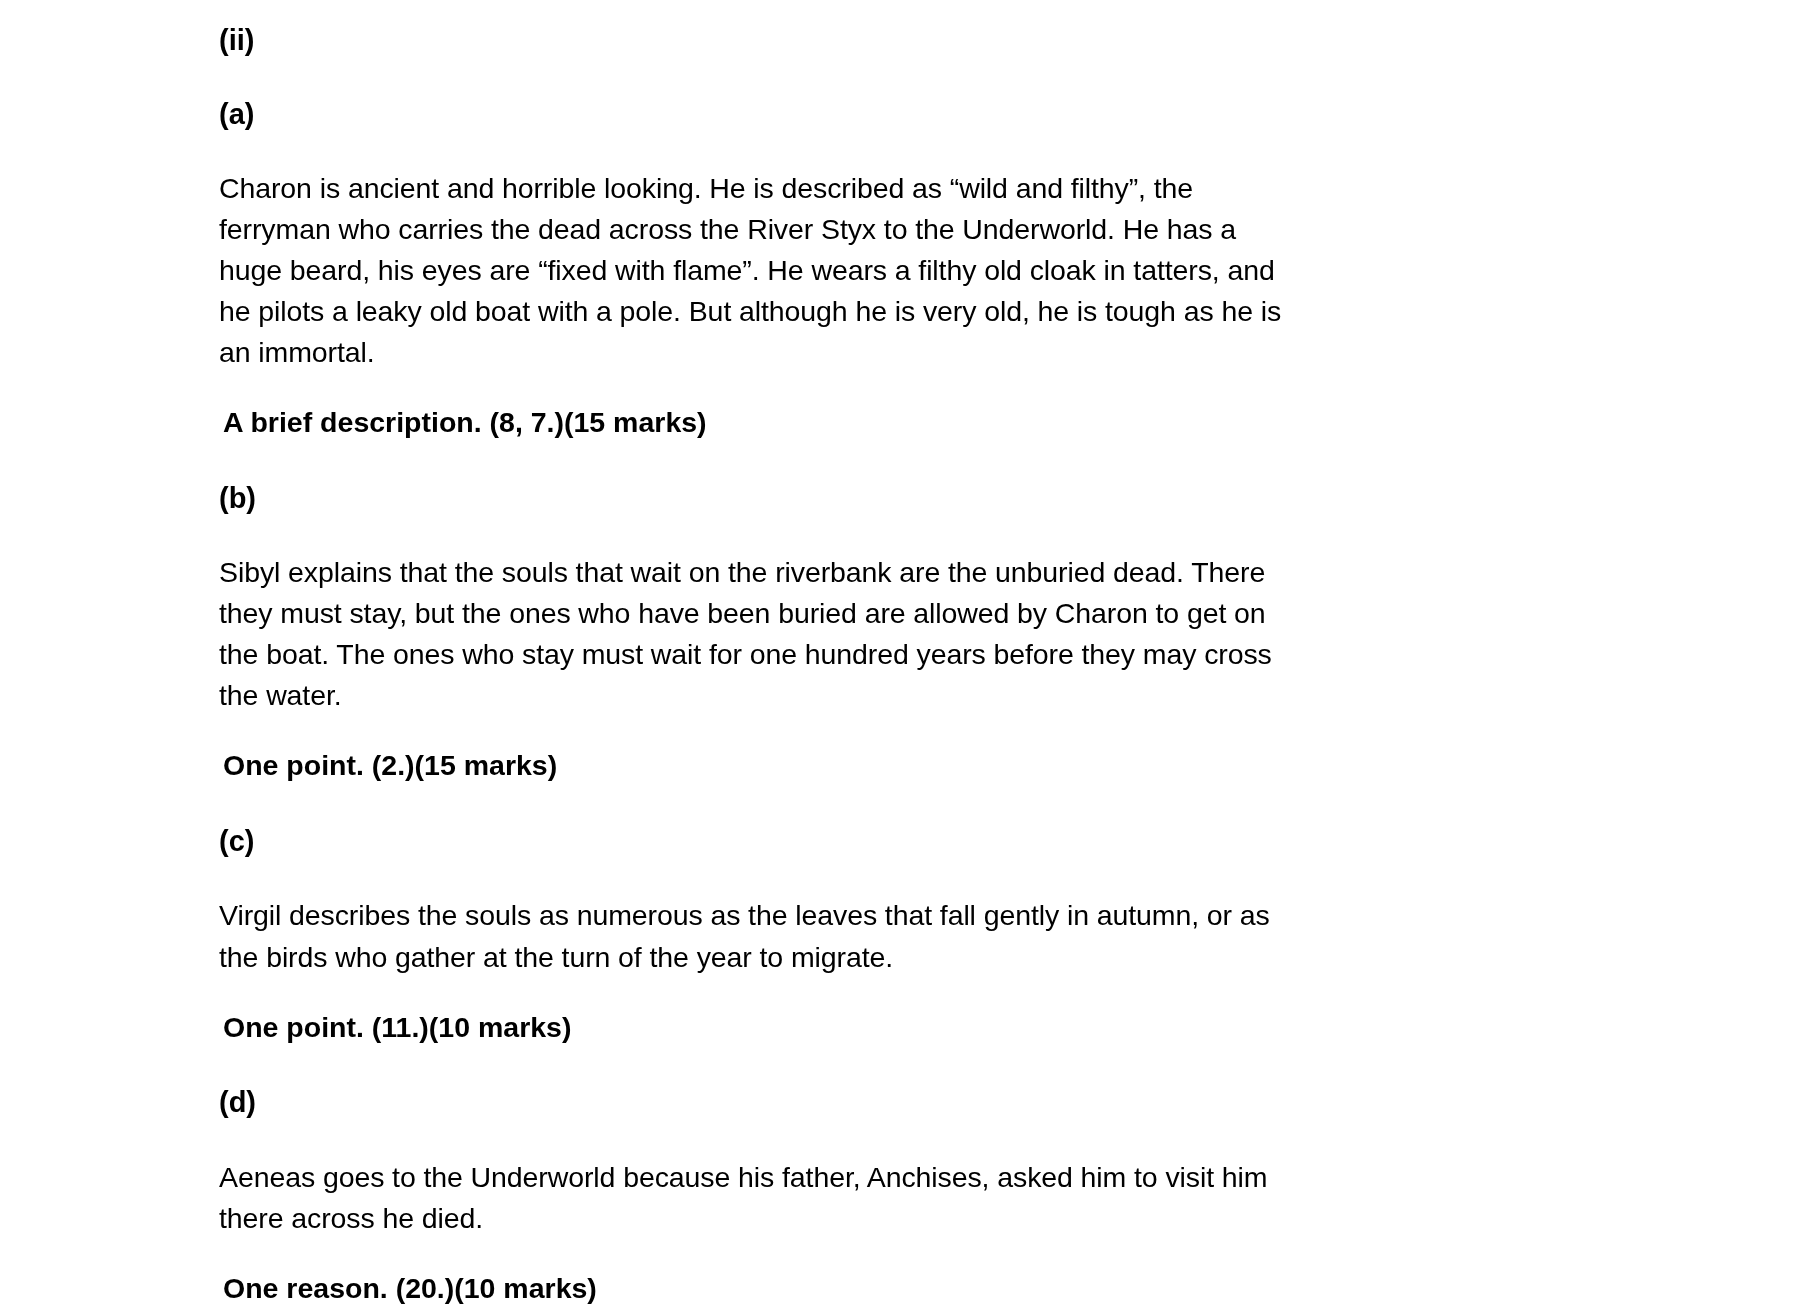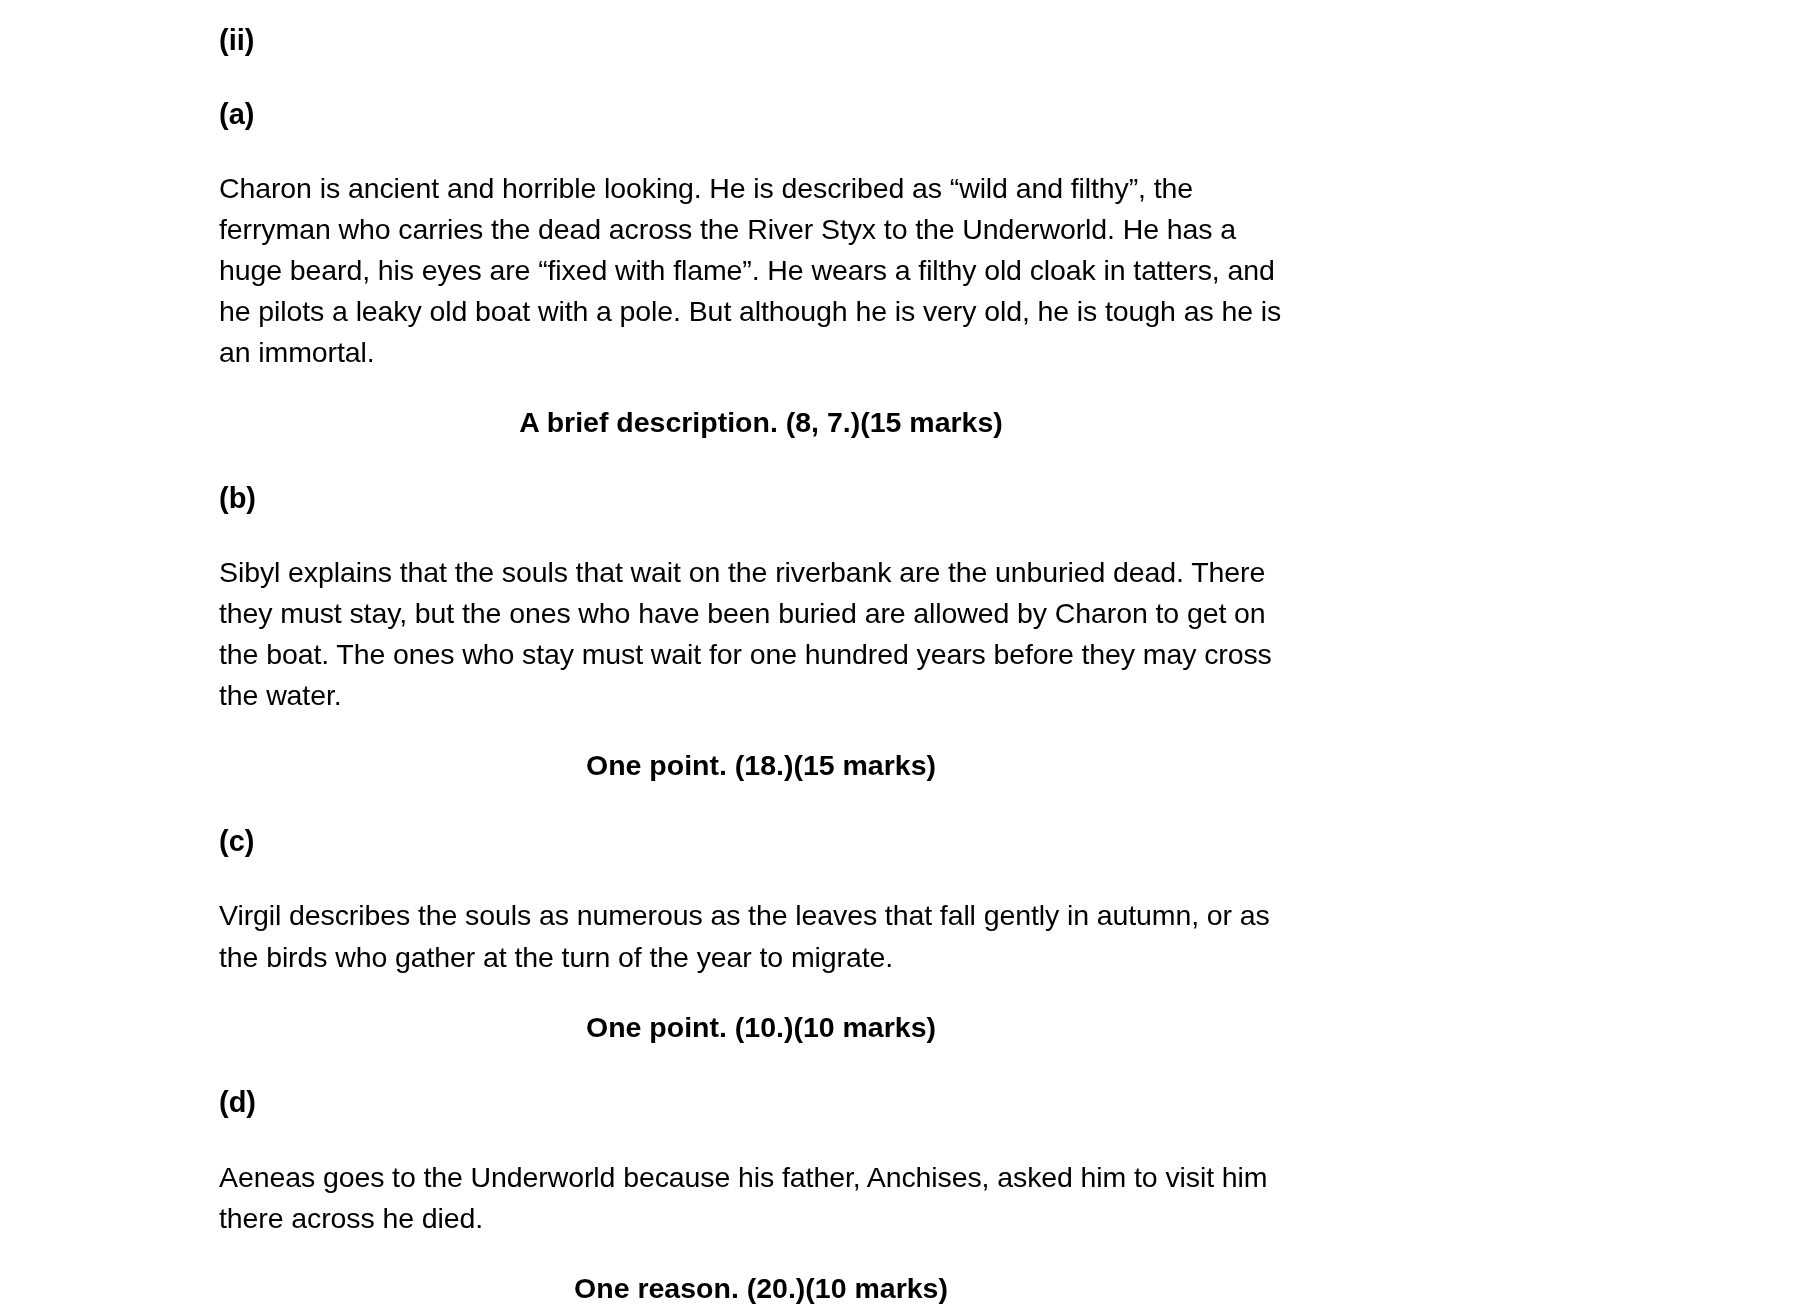--- a/index.html
+++ b/index.html
@@ -31,21 +31,21 @@
     margin: 0 0 34px 0;
   }
   .para {
     font-size: 28.5px;
     line-height: 1.44;
     margin: 16px 0 30px 0;
     letter-spacing: -0.1px;
   }
   .markline {
     display: flex;
-    justify-content: center;
+    justify-content: flex-start;
     align-items: baseline;
     font-weight: bold;
     font-size: 28.5px;
     line-height: 1.4;
     margin: 0 0 36px 4px;
   }
   .markline .guidance {
     white-space: nowrap;
   }
   .markline .marks {
@@ -73,30 +73,30 @@
     <div class="markline">
       <span class="guidance">A brief description. (8, 7.)</span>
       <span class="marks">(15 marks)</span>
     </div>
   </div>
 
   <div class="block">
     <div class="label">(b)</div>
     <div class="para">Sibyl explains that the souls that wait on the riverbank are the unburied dead.  There they must stay, but the ones who have been buried are allowed by Charon to get on the boat. The ones who stay must wait for one hundred years before they may cross the water.</div>
     <div class="markline">
-      <span class="guidance">One point. (18.)</span>
+      <span class="guidance">One point. (2.)</span>
       <span class="marks">(15 marks)</span>
     </div>
   </div>
 
   <div class="block">
     <div class="label">(c)</div>
     <div class="para">Virgil describes the souls as numerous as the leaves that fall gently in autumn, or as the birds who gather at the turn of the year to migrate.</div>
     <div class="markline">
-      <span class="guidance">One point. (10.)</span>
+      <span class="guidance">One point. (11.)</span>
       <span class="marks">(10 marks)</span>
     </div>
   </div>
 
   <div class="block">
     <div class="label">(d)</div>
     <div class="para">Aeneas goes to the Underworld because his father, Anchises, asked him to visit him there across he died.</div>
     <div class="markline">
       <span class="guidance">One reason. (20.)</span>
       <span class="marks">(10 marks)</span>

